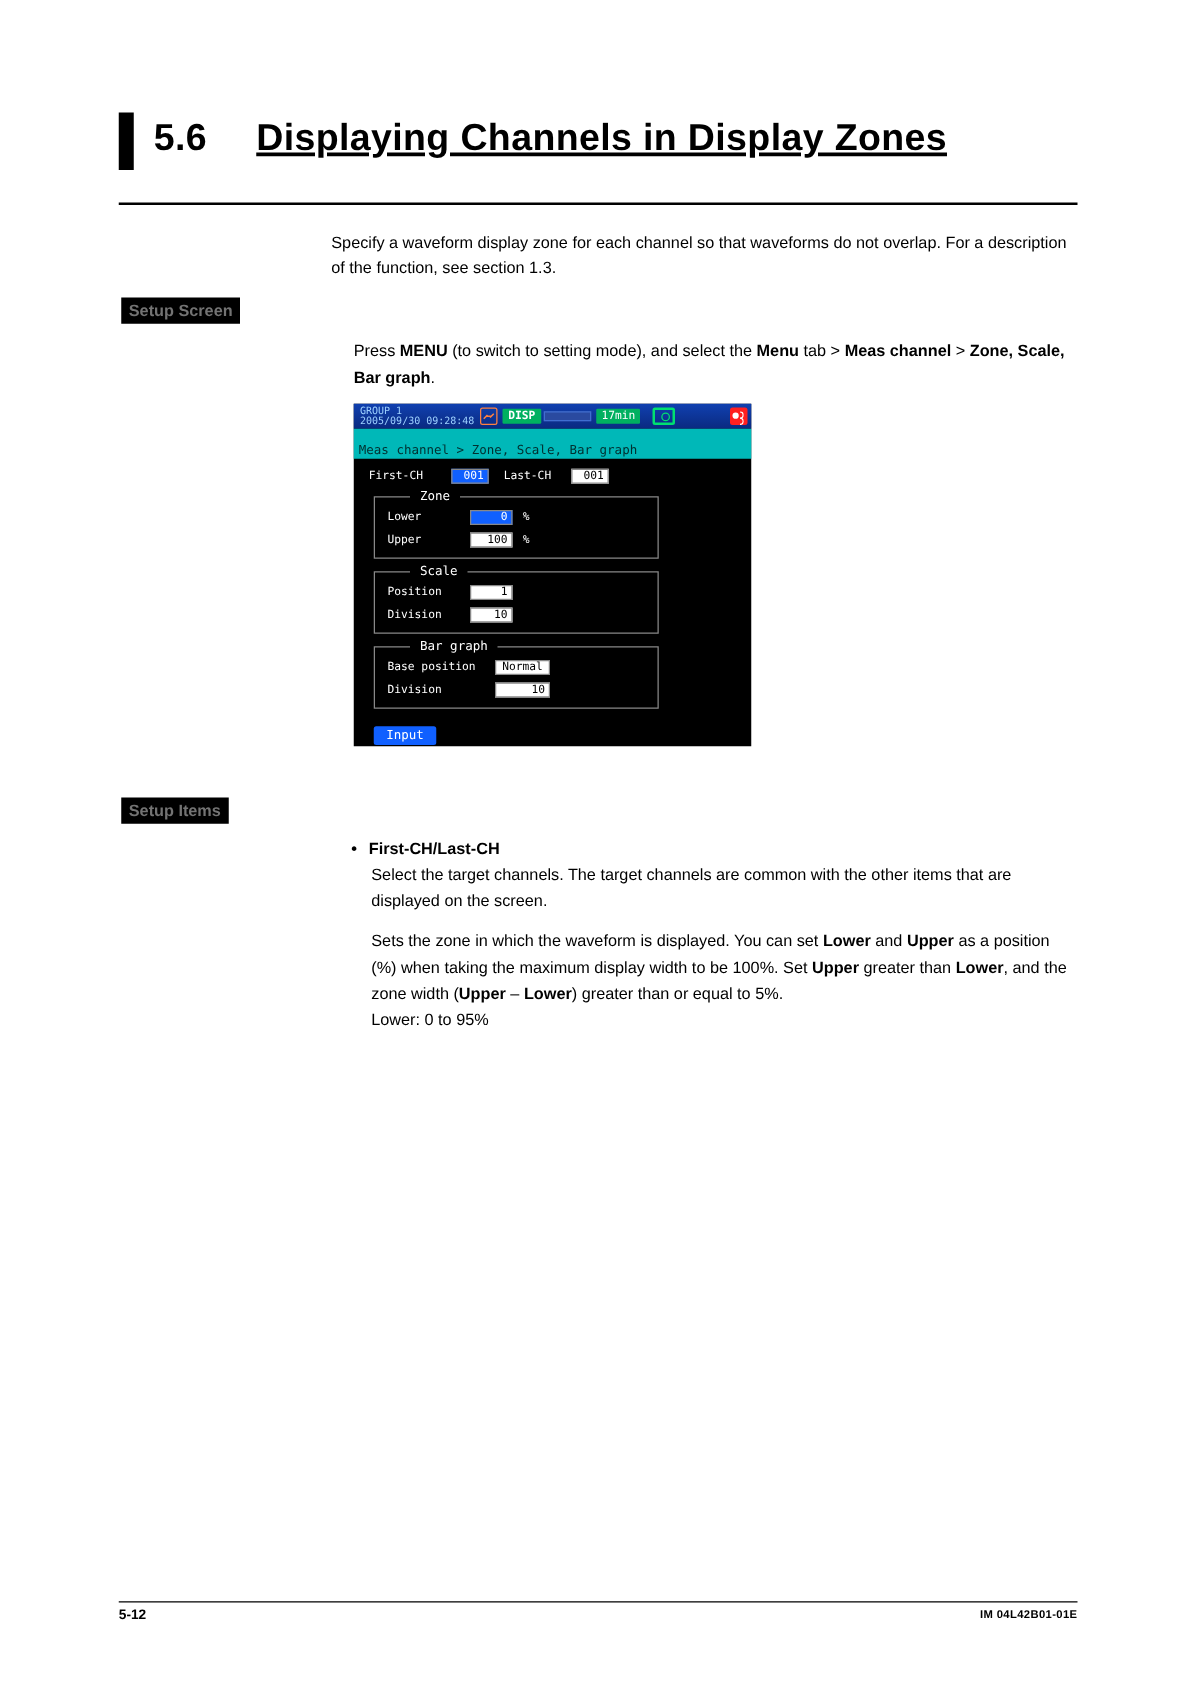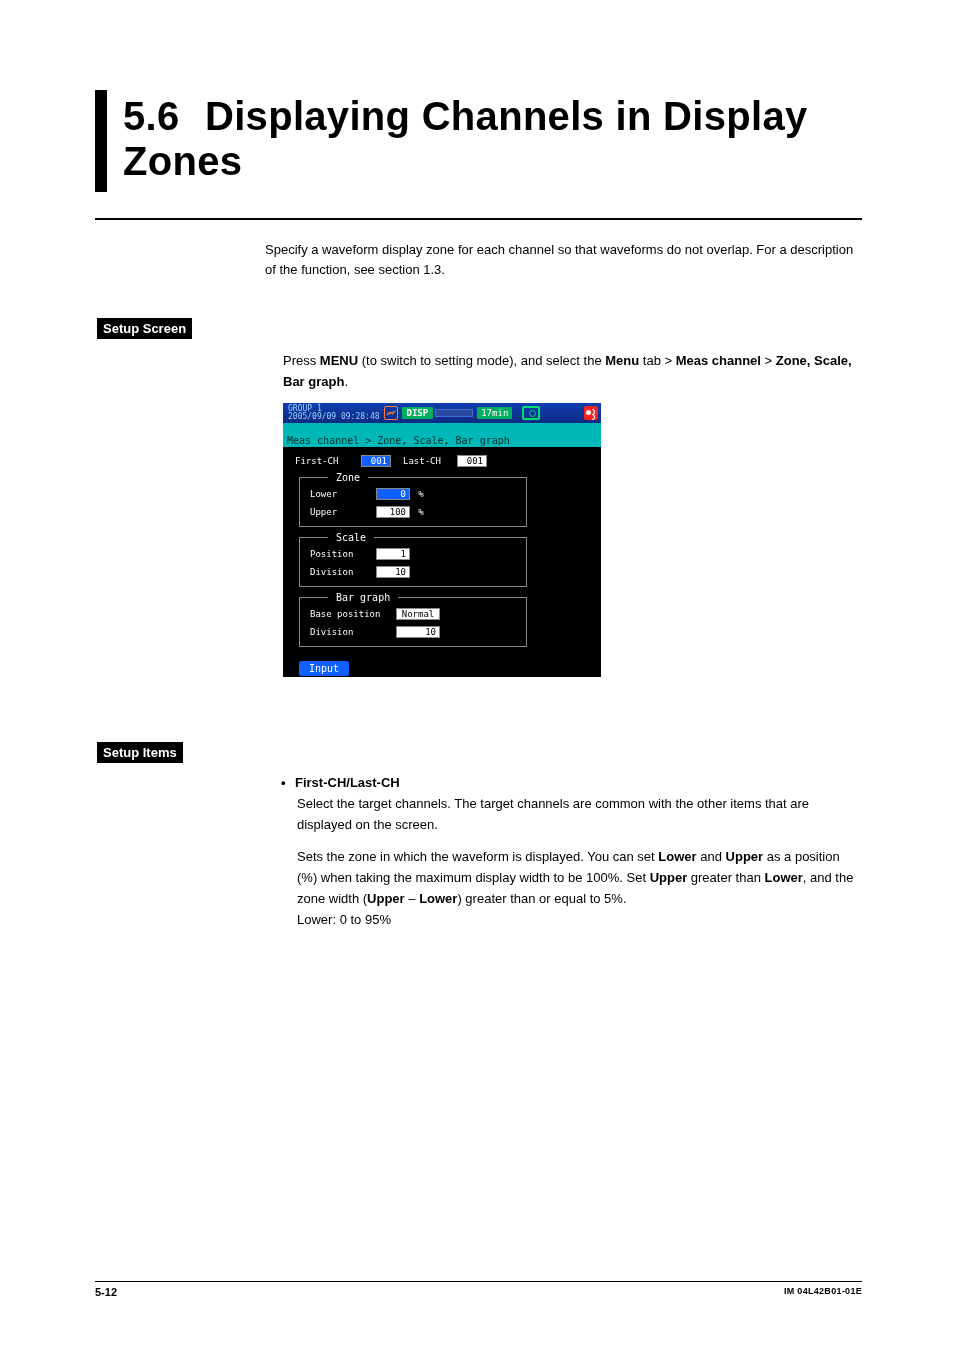--- a/index.html
+++ b/index.html
@@ -19,49 +19,49 @@
     align-items: stretch;
     margin-bottom: 26px;
   }
   .title-bar {
     width: 12px;
     background: #000;
     margin-right: 16px;
     flex-shrink: 0;
   }
   .title-text {
-    font-size: 40px;
+    font-size: 30px;
     font-weight: bold;
     letter-spacing: 0.3px;
     padding: 4px 0 8px 0;
+    text-decoration: underline;
   }
   .title-num {
     display: inline-block;
     width: 82px;
   }
   .title-divider {
     border: none;
     border-top: 2px solid #000;
     margin: 0 0 20px 0;
   }
   .intro {
     margin-left: 170px;
     font-size: 13px;
     line-height: 1.55;
     margin-bottom: 14px;
   }
   .section-tag {
     display: inline-block;
     background: #000;
-    color: #ffffff;
+    color: #737373;
     font-size: 13px;
     font-weight: bold;
     padding: 3px 6px;
     margin-left: 2px;
-    margin-top: 24px;
   }
   .body-text {
     margin-left: 188px;
     font-size: 13px;
     line-height: 1.6;
     margin-top: 12px;
     margin-bottom: 10px;
   }
 
   
@@ -201,21 +201,21 @@
 
   <div class="body-text">
     <span>Press </span><b>MENU</b><span> (to switch to setting mode), and select the </span><b>Menu</b><span> tab &gt; </span><b>Meas channel</b><span> &gt; </span><b>Zone, Scale, Bar graph</b><span>.</span>
   </div>
 
   
   <div class="screenshot">
     <div class="ss-top">
       <div class="ss-group">
         <div>GROUP 1</div>
-        <div>2005/09/09 09:28:48</div>
+        <div>2005/09/30 09:28:48</div>
       </div>
       <span class="ss-icon1">
         <svg viewBox="0 0 10 10">
             <path d="M1 7 L4 4 M6 6 L9 3 M3 5 L7 5" stroke="#ff8040" stroke-width="1.3" fill="none"></path>
           </svg>
       </span>
       <span class="ss-disp">DISP</span>
       <span class="ss-bar"></span>
       <span class="ss-time">17min</span>
       <span class="ss-camera"></span>

